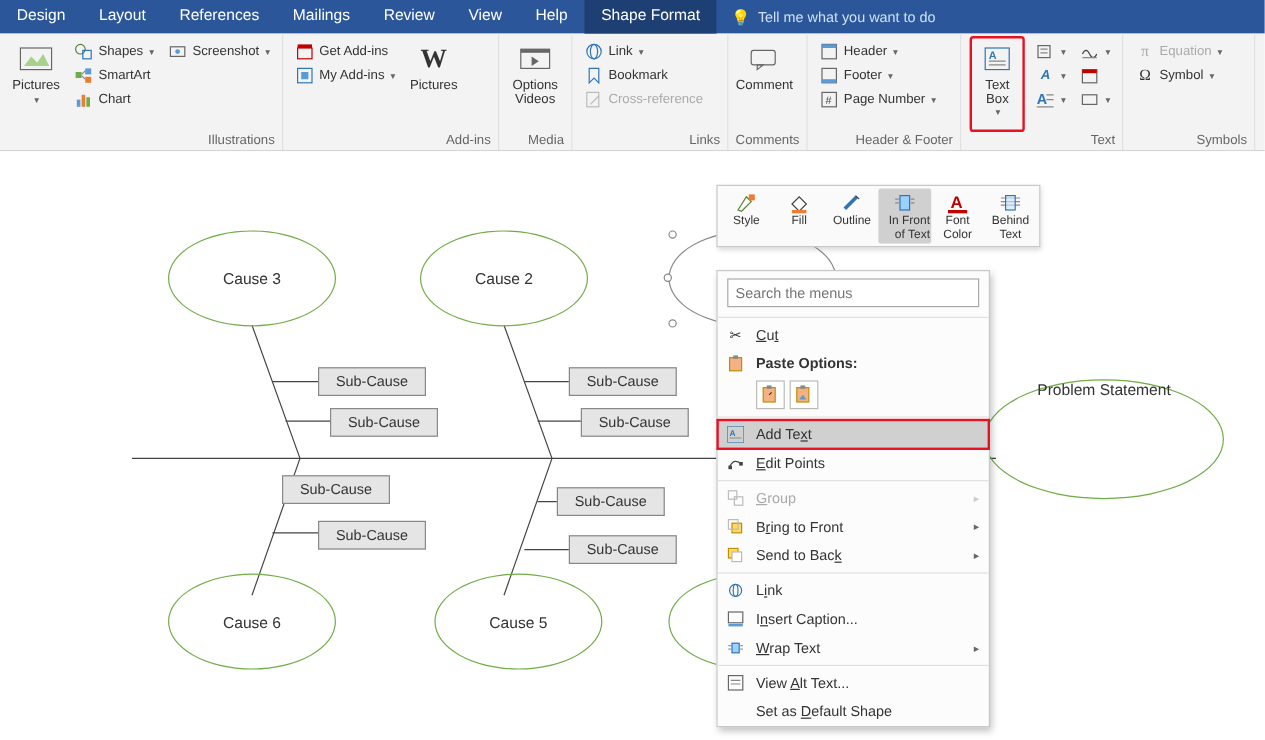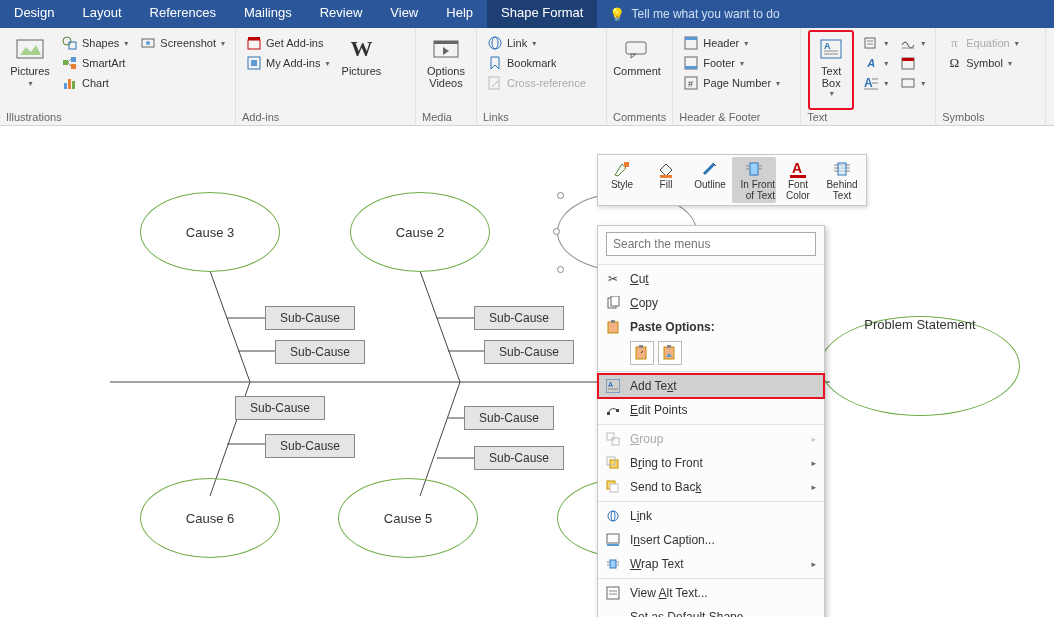--- a/index.html
+++ b/index.html
@@ -9,21 +9,21 @@
   .tabs { display: flex; height: 28px; background: #2b579a; color: #fff; font-size: 13px; }
   .tab { padding: 5px 14px 17px; cursor: pointer; }
   .tab.active { background: #1e3f73; }
   .tellme { display: flex; align-items: center; gap: 6px; padding: 0 12px; color: #cfe0f5; font-size: 12px; }
   .tellme .bulb { font-size: 13px; }
 
   
   .ribbon { display: flex; height: 98px; background: #f3f3f3; border-bottom: 1px solid #d4d4d4; }
   .group { display: flex; flex-direction: column; border-right: 1px solid #e1e1e1; padding: 3px 6px 0; }
   .group-body { flex: 1; display: flex; gap: 4px; }
-  .group-label { text-align: left; font-size: 11px; color: #666; padding: 2px 0; }
+  .group-label { text-align: right; font-size: 11px; color: #666; padding: 2px 0; }
   .rbtn-big { display: flex; flex-direction: column; align-items: center; justify-content: flex-start; width: 48px; padding-top: 4px; gap: 2px; border-radius: 2px; }
   .rbtn-big .ic { width: 28px; height: 28px; display: flex; align-items: center; justify-content: center; }
   .rbtn-big .lbl { font-size: 11px; text-align: center; line-height: 12px; }
   .rstack { display: flex; flex-direction: column; gap: 2px; padding-top: 3px; }
   .rbtn-sm { display: flex; align-items: center; gap: 4px; padding: 1px 4px; font-size: 11px; border-radius: 2px; white-space: nowrap; }
   .rbtn-sm.disabled { color: #aaa; }
   .sm-ic { width: 16px; height: 16px; display: inline-flex; align-items: center; justify-content: center; }
   .dd { font-size: 8px; color: #666; margin-left: 1px; }
   .redbox { outline: 2.5px solid #e81123; outline-offset: -1px; }
 
@@ -399,21 +399,21 @@
 
   <div class="cause" style="left:140px;top:66px">
       <span>Cause 3</span>
     </div>
   <div class="cause" style="left:350px;top:66px">
       <span>Cause 2</span>
     </div>
   <div class="cause" style="left:140px;top:352px">
       <span>Cause 6</span>
     </div>
-  <div class="cause" style="left:338px;top:352px">
+  <div class="cause" style="left:362px;top:352px">
       <span>Cause 5</span>
     </div>
 
   <div class="cause" style="left:557px;top:66px;border:1px solid #888"></div>
   <div class="sel-handle" style="left:553px;top:102px"></div>
   <div class="sel-handle" style="left:623px;top:62px"></div>
   <div class="sel-handle" style="left:693px;top:102px"></div>
   <div class="sel-handle" style="left:623px;top:142px"></div>
   <div class="sel-handle" style="left:557px;top:66px"></div>
   <div class="sel-handle" style="left:557px;top:140px"></div>
@@ -524,29 +524,20 @@
   </div>
   <div class="ctx-sep"></div>
 
   <div class="ctx-item">
     <span class="cic">✂</span>
     <span><span class="mn">C</span>u<span class="mn">t</span></span>
   </div>
   <div class="ctx-item">
     <span class="cic">
         <svg width="14" height="14">
-          <rect x="2" y="2" width="8" height="10" fill="none" stroke="#666"></rect>
-          <rect x="5" y="0" width="8" height="10" fill="#fff" stroke="#666"></rect>
-        </svg>
-      </span>
-    <span><span class="mn">C</span>opy</span>
-  </div>
-  <div class="ctx-item">
-    <span class="cic">
-        <svg width="14" height="14">
           <rect x="2" y="2" width="10" height="11" fill="#f4b183" stroke="#bf8f00"></rect>
           <rect x="5" y="0" width="4" height="3" fill="#888"></rect>
         </svg>
       </span>
     <span style="font-weight:bold">Paste Options:</span>
   </div>
   <div class="paste-opts">
     <div class="paste-btn">
         <svg width="16" height="16">
           <rect x="2" y="2" width="10" height="12" fill="#f4b183" stroke="#bf8f00"></rect>

